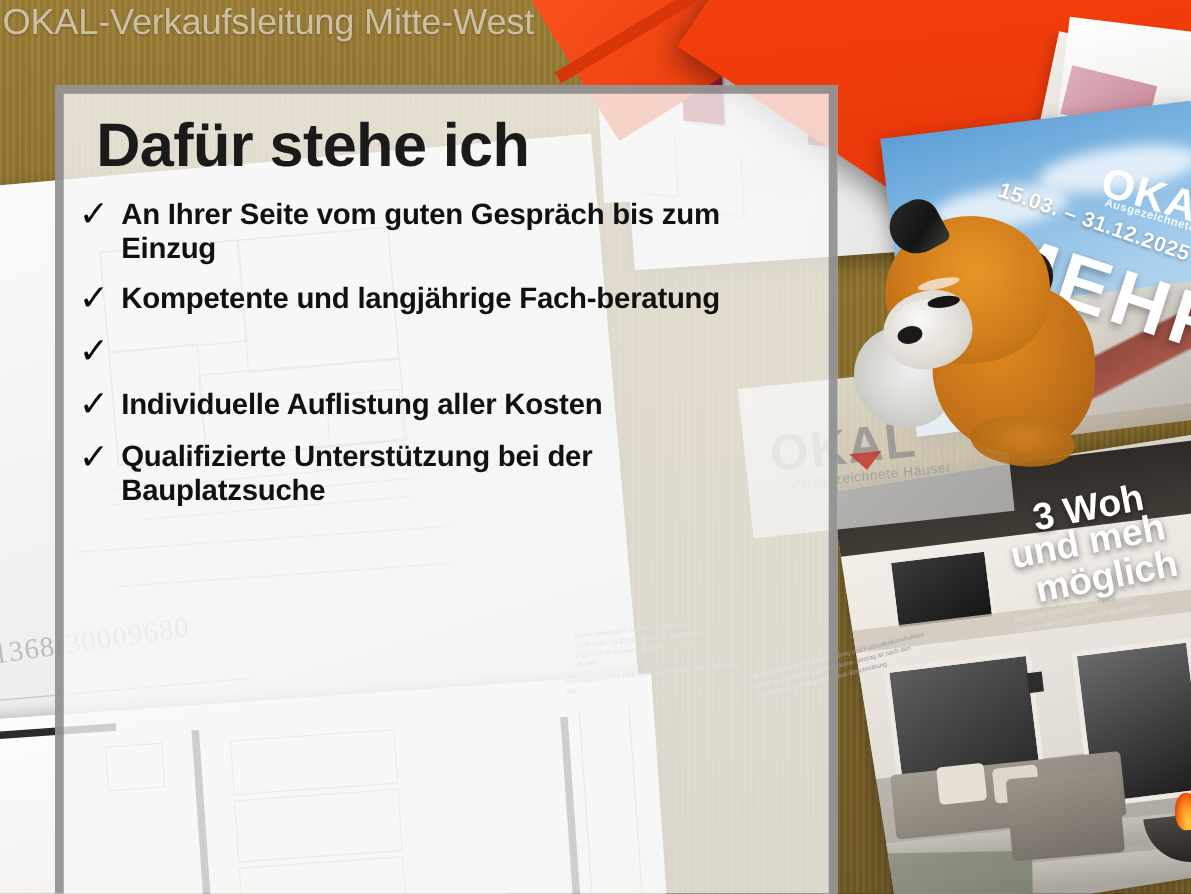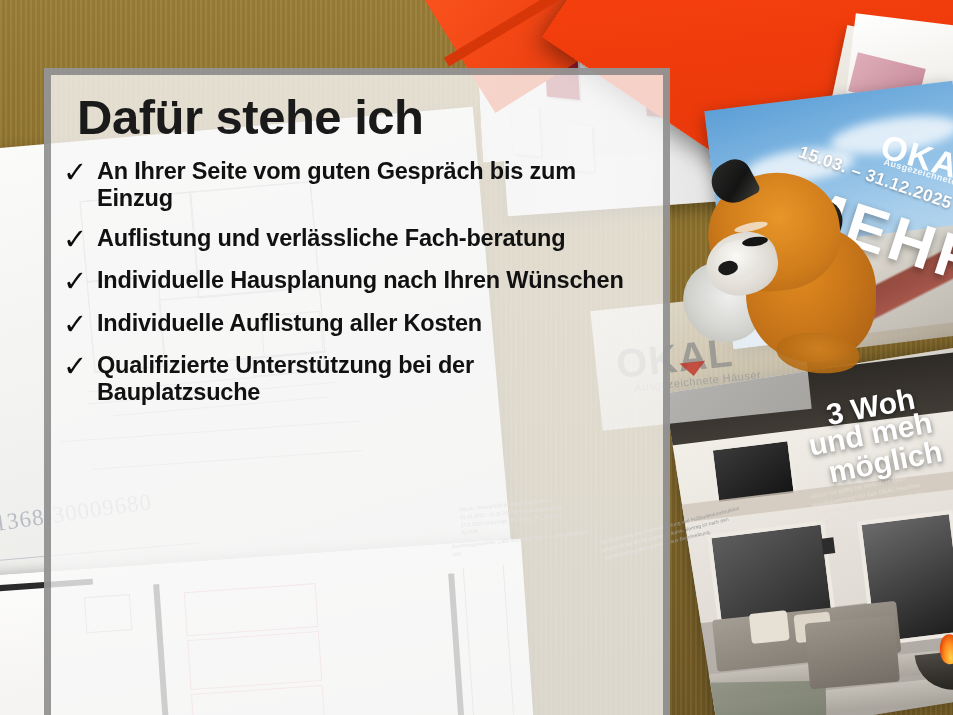--- a/index.html
+++ b/index.html
@@ -485,38 +485,38 @@
   </div>
   <div class="layer" id="bp-num">1368-30009680</div>
   <div class="layer" id="plan-text1">Datum, Unterschrift Bauherr
 Drucksdatum: 23.05.2025 - 11:11:24 Uhr
 Projekt angelegt am: 27.5.2025
 Ursprungs-DB: OKAL_PK_2025-04-01.mdb</div>
   <div class="layer" id="plan-text2">Zeichnungsnummer
 1368-3000968 / Plan-Nr. 1368-30009680-005</div>
   <div class="layer" id="plan-text3">Die Ausführung der Innenverkleidung und Fußbodenkonstruktion erfolgt nur bei der bezogenen Räume. Vertrag ist nach den Ausführungen gelten gemäß Haus-Beschreibung.</div>
 
+  <div class="layer" id="top-title">OKAL-Verkaufsleitung Mitte-West</div>
 
   <div class="layer" id="card">
 
     <div id="card-title">Dafür stehe ich</div>
 
     <div class="bullet">
       <div class="check">✓</div>
       <div class="btext">An Ihrer Seite vom guten Gespräch bis zum Einzug</div>
     </div>
 
     <div class="bullet">
       <div class="check">✓</div>
-      <div class="btext">Auflistung und verlässliche Fach-beratung</div>
+      <div class="btext">Kompetente und langjährige Fach-beratung</div>
     </div>
 
     <div class="bullet">
       <div class="check">✓</div>
-      <div class="btext">Individuelle Hausplanung nach Ihren Wünschen</div>
     </div>
 
     <div class="bullet">
       <div class="check">✓</div>
       <div class="btext">Individuelle Auflistung aller Kosten</div>
     </div>
 
     <div class="bullet">
       <div class="check">✓</div>
       <div class="btext">Qualifizierte Unterstützung bei der Bauplatzsuche</div>

